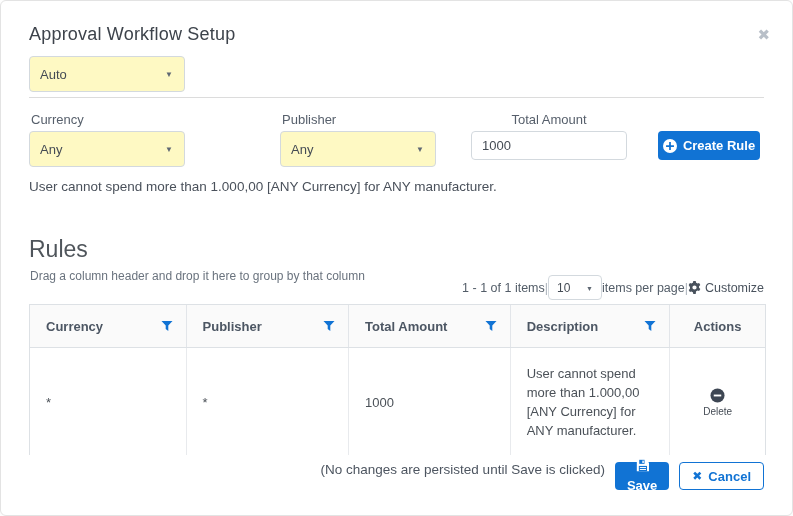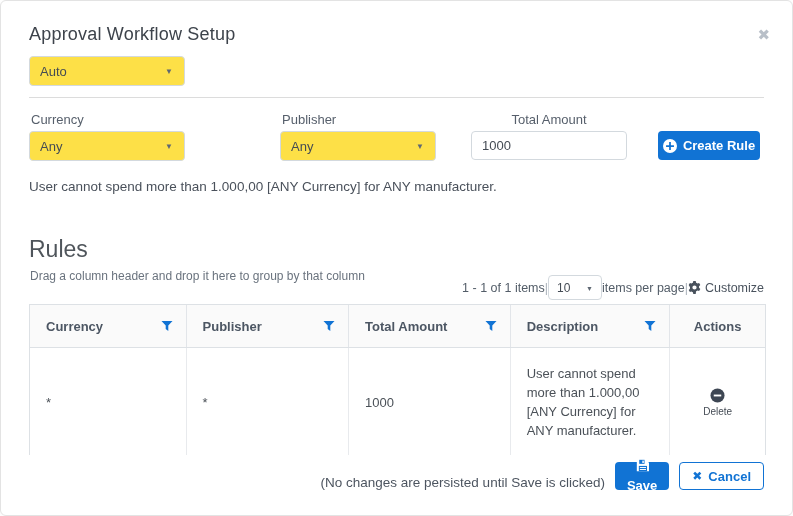--- a/index.html
+++ b/index.html
@@ -23,24 +23,24 @@
   }
   .close-x {
     position: absolute; right: 22px; top: 26px;
     color: #b8bfc8; font-size: 15px; font-weight: bold;
     cursor: pointer; line-height: 1;
   }
 
   
   .selectbox {
     position: absolute;
-    height: 30px;
+    height: 36px;
     border: 1px solid #d3d9de;
     border-radius: 4px;
-    background: #fde047;
+    background: #fef9c3;
     display: flex; align-items: center;
     padding: 0 10px;
     font-size: 13px; color: #444b54;
     cursor: pointer;
   }
   .selectbox .caret {
     position: absolute; right: 11px; top: 50%;
     transform: translateY(-50%);
     font-size: 8px; color: #5f6873;
   }
@@ -167,21 +167,21 @@
   .delete-btn {
     display: flex; flex-direction: column; align-items: center; gap: 3px;
     cursor: pointer; color: #454c55; font-size: 10px;
     background: none; border: none;
     font-family: "Liberation Sans", "DejaVu Sans", sans-serif;
   }
 
   
   .footer {
     position: absolute; right: 28px; top: 461px;
-    display: flex; align-items: flex-end; gap: 10px;
+    display: flex; align-items: flex-start; gap: 10px;
   }
   .footer-note { font-size: 13.5px; color: #4d5560; }
   .save-btn { height: 28px; padding: 0 12px; flex-direction: column; }
   .cancel-btn {
     height: 28px; padding: 0 12px;
     background: #fff; color: #1173d4;
     border: 1px solid #1173d4;
   }
   .cancel-btn .x-glyph { font-size: 12px; }
   svg { display: block; }

